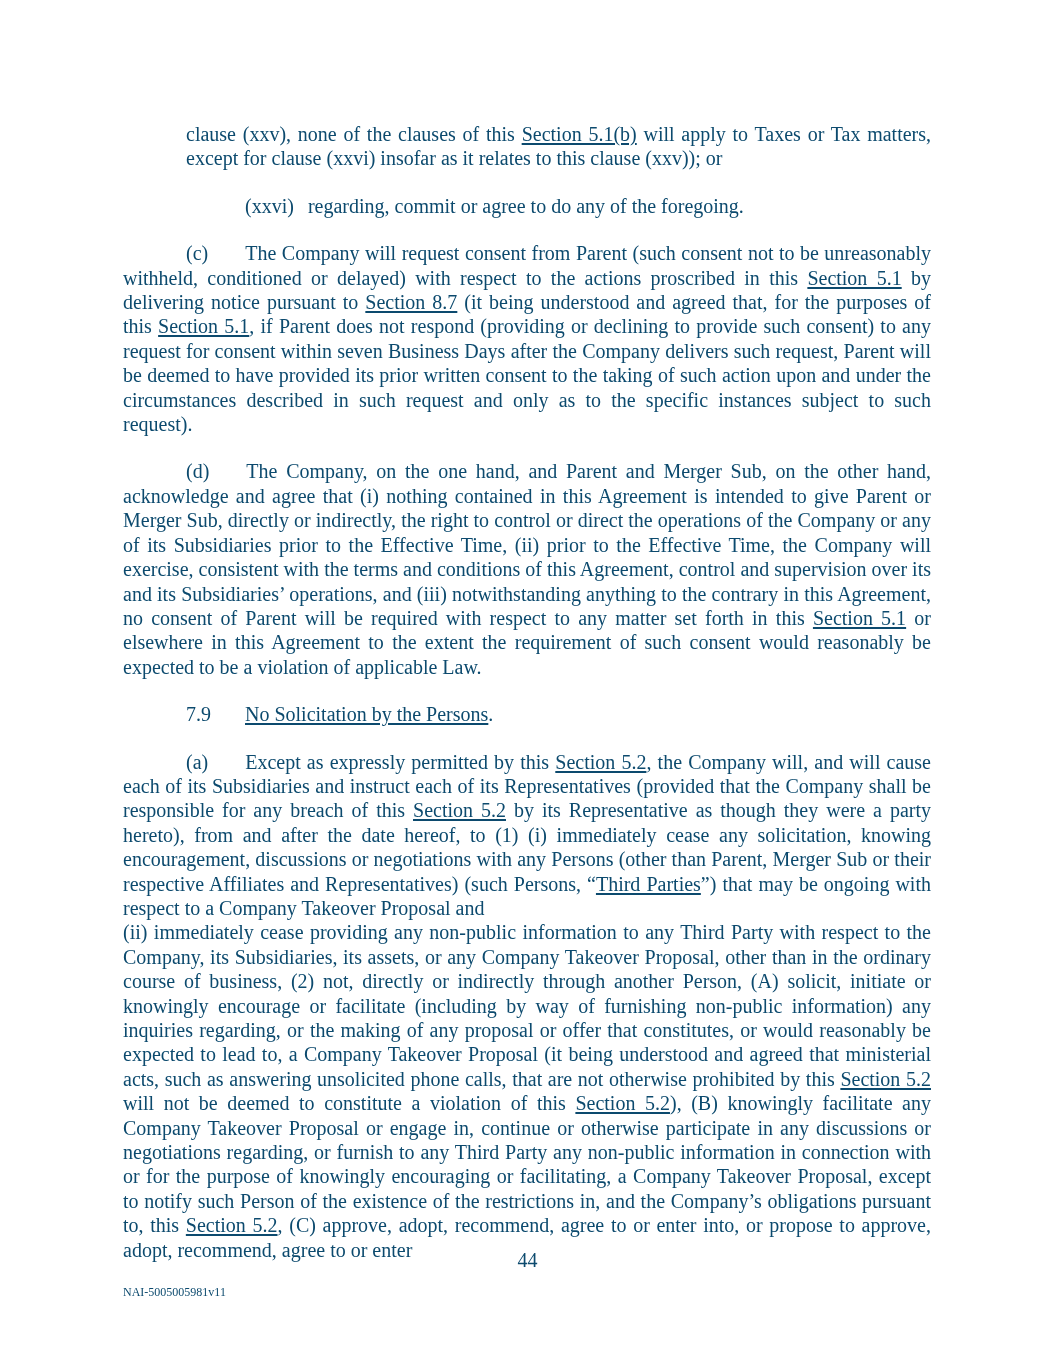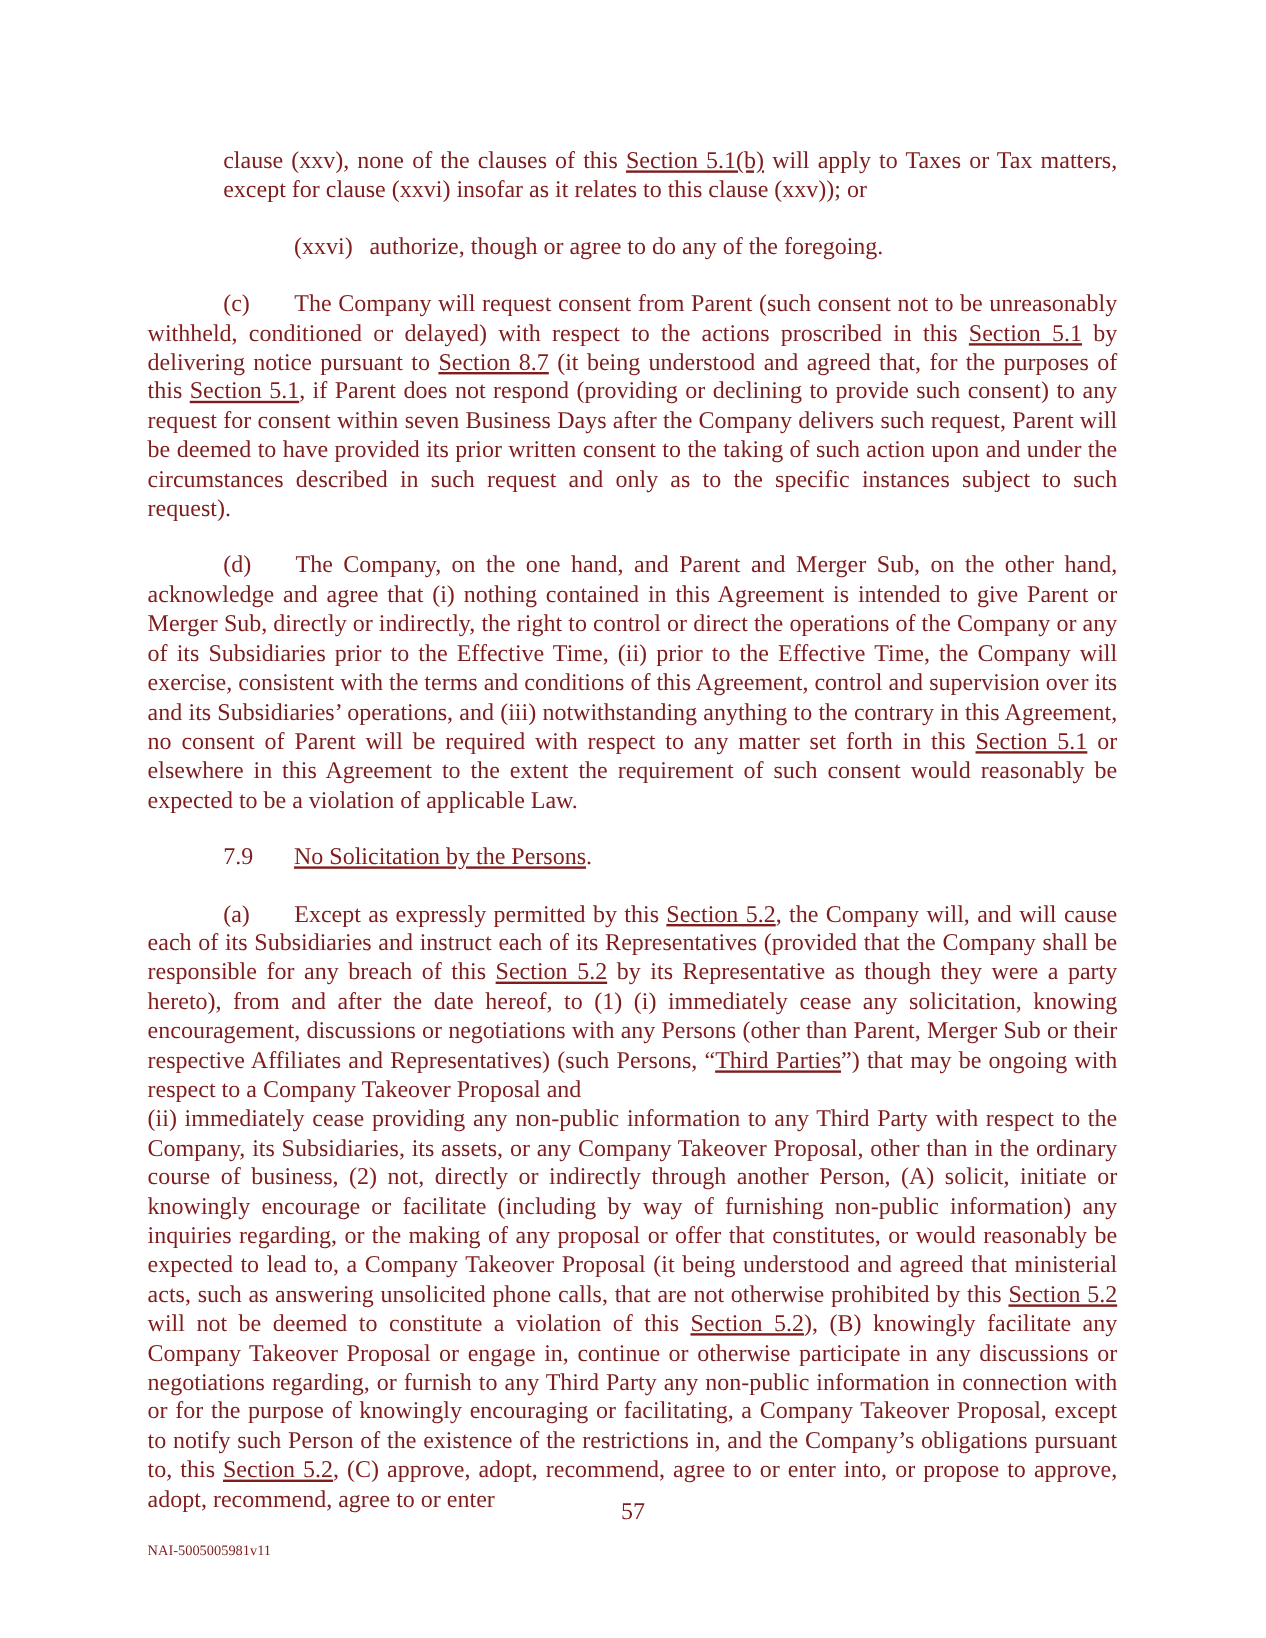--- a/index.html
+++ b/index.html
@@ -6,21 +6,21 @@
   html, body {
     margin: 0;
     padding: 0;
     background: #ffffff;
   }
   .page {
     position: relative;
     width: 1055px;
     height: 1365px;
     background: #ffffff;
-    color: #7f1d1d;
+    color: #0c4a6e;
     font-family: "Liberation Serif", serif;
     font-size: 20px;
     line-height: 24.4px;
     overflow: hidden;
   }
   .doc-body {
     position: absolute;
     left: 123px;
     top: 122px;
     width: 808px;
@@ -50,28 +50,28 @@
   }
 </style>
 </head>
 <body>
 
 <div class="page">
 
   <main class="doc-body">
     <p class="para indent-block"><span>clause (xxv), none of the clauses of this </span><span class="u">Section 5.1(b)</span><span> will apply to Taxes or Tax matters, except for clause (xxvi) insofar as it relates to this clause (xxv)); or</span></p>
 
-    <p class="para indent-block2"><span>(xxvi)</span><span class="tab" style="width: 14px;"></span><span>authorize, though or agree to do any of the foregoing.</span></p>
+    <p class="para indent-block2"><span>(xxvi)</span><span class="tab" style="width: 14px;"></span><span>regarding, commit or agree to do any of the foregoing.</span></p>
 
     <p class="para first-line-indent"><span>(c)</span><span class="tab" style="width: 37px;"></span><span>The Company will request consent from Parent (such consent not to be unreasonably withheld, conditioned or delayed) with respect to the actions proscribed in this </span><span class="u">Section 5.1</span><span> by delivering notice pursuant to </span><span class="u">Section 8.7</span><span> (it being understood and agreed that, for the purposes of this </span><span class="u">Section 5.1</span><span>, if Parent does not respond (providing or declining to provide such consent) to any request for consent within seven Business Days after the Company delivers such request, Parent will be deemed to have provided its prior written consent to the taking of such action upon and under the circumstances described in such request and only as to the specific instances subject to such request).</span></p>
 
     <p class="para first-line-indent"><span>(d)</span><span class="tab" style="width: 37px;"></span><span>The Company, on the one hand, and Parent and Merger Sub, on the other hand, acknowledge and agree that (i) nothing contained in this Agreement is intended to give Parent or Merger Sub, directly or indirectly, the right to control or direct the operations of the Company or any of its Subsidiaries prior to the Effective Time, (ii) prior to the Effective Time, the Company will exercise, consistent with the terms and conditions of this Agreement, control and supervision over its and its Subsidiaries’ operations, and (iii) notwithstanding anything to the contrary in this Agreement, no consent of Parent will be required with respect to any matter set forth in this </span><span class="u">Section 5.1</span><span> or elsewhere in this Agreement to the extent the requirement of such consent would reasonably be expected to be a violation of applicable Law.</span></p>
 
     <p class="para first-line-indent"><span>7.9</span><span class="tab" style="width: 34px;"></span><span class="u">No Solicitation by the Persons</span><span>.</span></p>
 
     <p class="para first-line-indent"><span>(a)</span><span class="tab" style="width: 37px;"></span><span>Except as expressly permitted by this </span><span class="u">Section 5.2</span><span>, the Company will, and will cause each of its Subsidiaries and instruct each of its Representatives (provided that the Company shall be responsible for any breach of this </span><span class="u">Section 5.2</span><span> by its Representative as though they were a party hereto), from and after the date hereof, to (1) (i) immediately cease any solicitation, knowing encouragement, discussions or negotiations with any Persons (other than Parent, Merger Sub or their respective Affiliates and Representatives) (such Persons, “</span><span class="u">Third Parties</span><span>”) that may be ongoing with respect to a Company Takeover Proposal and</span><br><span>(ii) immediately cease providing any non-public information to any Third Party with respect to the Company, its Subsidiaries, its assets, or any Company Takeover Proposal, other than in the ordinary course of business, (2) not, directly or indirectly through another Person, (A) solicit, initiate or knowingly encourage or facilitate (including by way of furnishing non-public information) any inquiries regarding, or the making of any proposal or offer that constitutes, or would reasonably be expected to lead to, a Company Takeover Proposal (it being understood and agreed that ministerial acts, such as answering unsolicited phone calls, that are not otherwise prohibited by this </span><span class="u">Section 5.2</span><span> will not be deemed to constitute a violation of this </span><span class="u">Section 5.2</span><span>), (B) knowingly facilitate any Company Takeover Proposal or engage in, continue or otherwise participate in any discussions or negotiations regarding, or furnish to any Third Party any non-public information in connection with or for the purpose of knowingly encouraging or facilitating, a Company Takeover Proposal, except to notify such Person of the existence of the restrictions in, and the Company’s obligations pursuant to, this </span><span class="u">Section 5.2</span><span>, (C) approve, adopt, recommend, agree to or enter into, or propose to approve, adopt, recommend, agree to or enter</span></p>
   </main>
 
-  <div class="page-number">57</div>
+  <div class="page-number">44</div>
 
   <div class="doc-id">NAI-5005005981v11</div>
 
 </div>
 
 </body></html>

